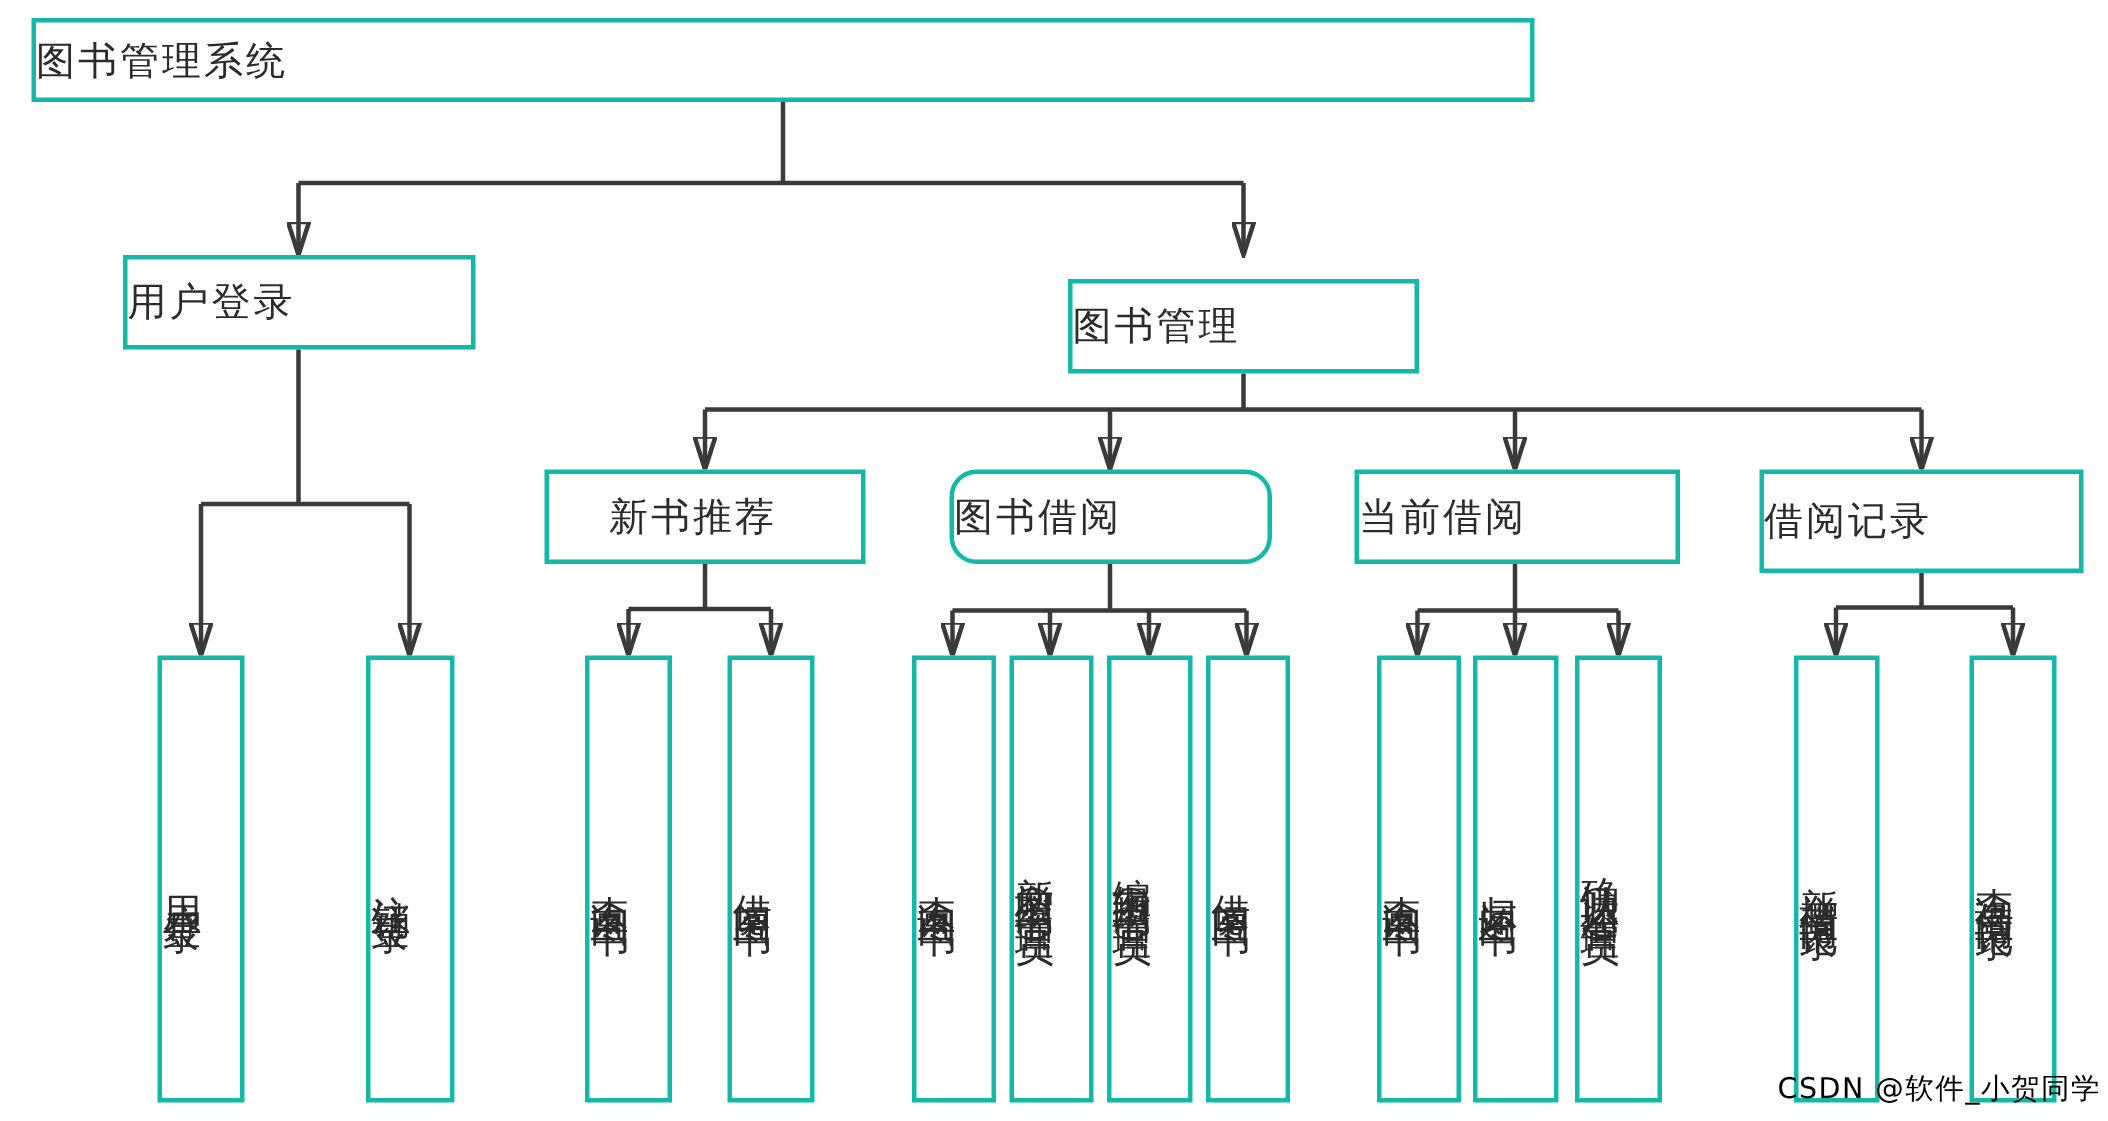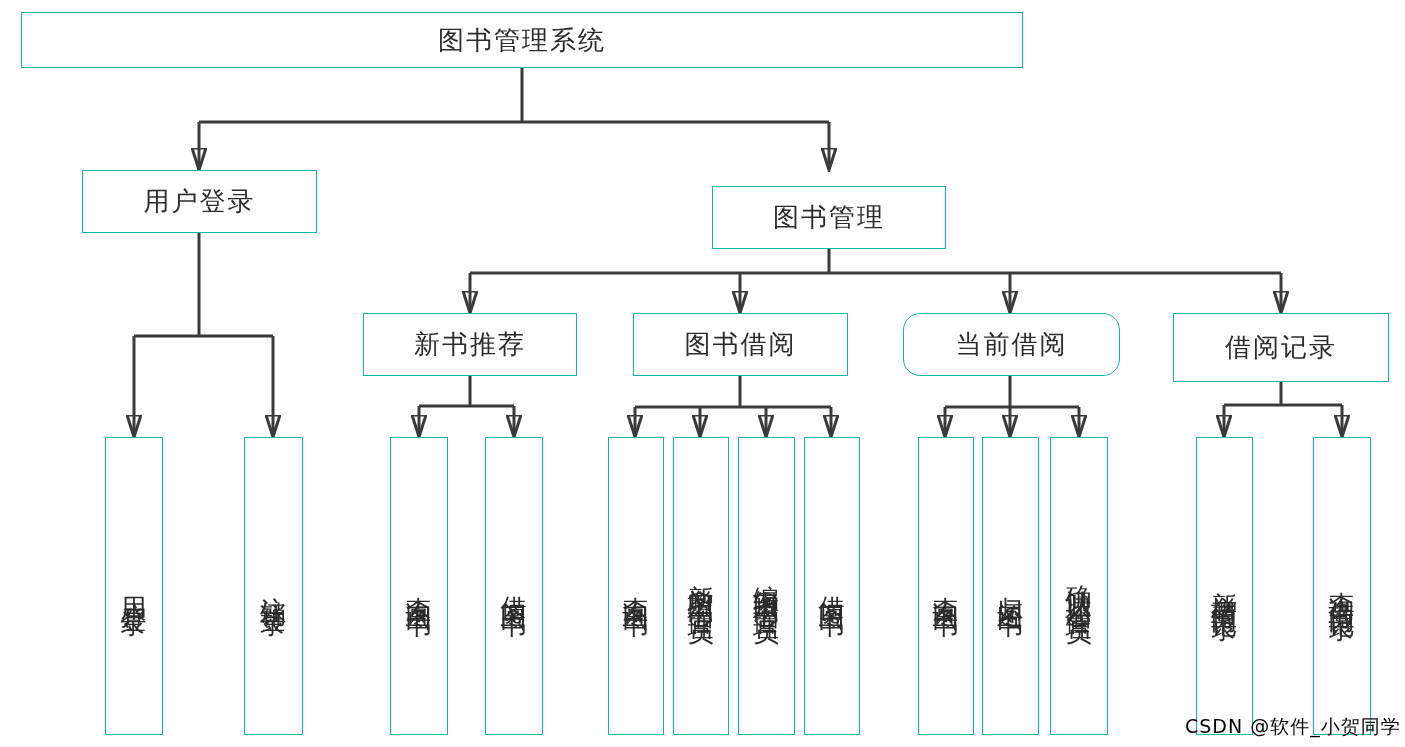--- a/index.html
+++ b/index.html
@@ -1,21 +1,21 @@
 <!DOCTYPE html>
 <html><head>
 <meta charset="utf-8">
 <style>
   html,body{margin:0;padding:0;background:#ffffff;}
   .stage{position:relative;width:1405px;height:747px;background:#ffffff;overflow:hidden;
          font-family:"DejaVu Sans","Liberation Sans",sans-serif;}
   .connectors{position:absolute;left:0;top:0;width:1405px;height:747px;}
   .connectors path{stroke:#3a3a3a;stroke-width:3;fill:none;}
-  .node{position:absolute;box-sizing:border-box;background:#ffffff;border:1px solid #14b8a6;
-        display:flex;align-items:center;justify-content:center;
+  .node{position:absolute;box-sizing:border-box;background:#ffffff;border:3px solid #14b8a6;
+        display:flex;align-items:center;justify-content:flex-start;
         font-size:26px;color:#2b2b2b;letter-spacing:2px;z-index:2;}
   .leaf span{writing-mode:vertical-rl;text-orientation:mixed;letter-spacing:5px;line-height:1;}
   .watermark{position:absolute;left:1185px;top:714px;font-size:19px;line-height:24px;
              color:#000000;letter-spacing:1px;z-index:5;white-space:nowrap;}
 </style>
 </head>
 <body>
 
 <div class="stage">
 
@@ -59,27 +59,27 @@
     <span>图书管理系统</span>
   </div>
 
   <div class="node" style="left:82px;top:170px;width:235px;height:63px;">
     <span>用户登录</span>
   </div>
   <div class="node" style="left:712px;top:170px;width:234px;height:63px;margin-top:16px;">
     <span>图书管理</span>
   </div>
 
-  <div class="node" style="left:363px;top:313px;width:214px;height:63px;">
+  <div class="node" style="left:363px;top:313px;width:214px;height:63px;padding-left:40px;">
     <span>新书推荐</span>
   </div>
-  <div class="node" style="left:633px;top:313px;width:215px;height:63px;">
+  <div class="node" style="left:633px;top:313px;width:215px;height:63px;border-radius:18px;">
     <span>图书借阅</span>
   </div>
-  <div class="node" style="left:903px;top:313px;width:217px;height:63px;border-radius:17px;">
+  <div class="node" style="left:903px;top:313px;width:217px;height:63px;">
     <span>当前借阅</span>
   </div>
   <div class="node" style="left:1173px;top:313px;width:216px;height:69px;">
     <span>借阅记录</span>
   </div>
 
   <div class="node leaf" style="left:105px;top:437px;width:58px;height:298px;">
     <span>用户登录</span>
   </div>
   <div class="node leaf" style="left:244px;top:437px;width:59px;height:298px;">

